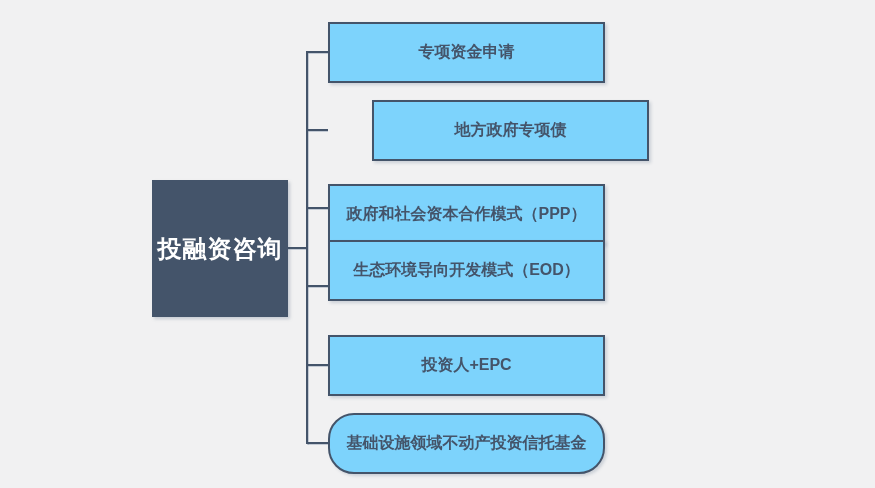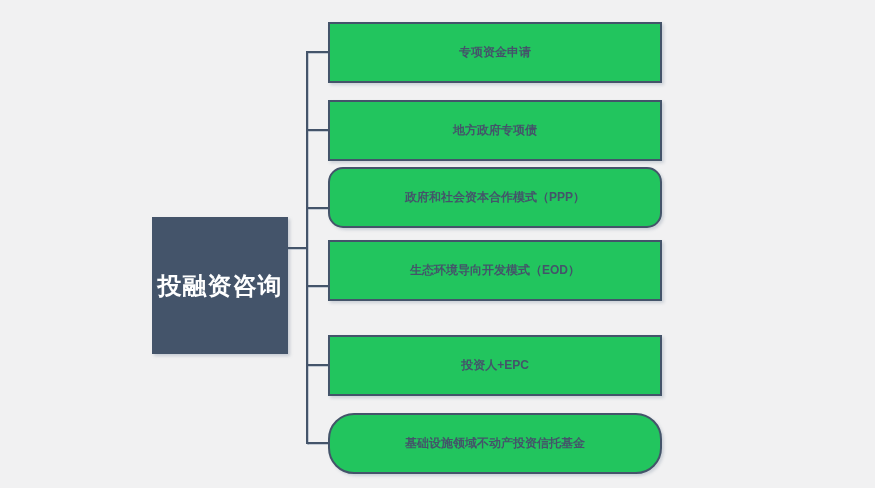--- a/index.html
+++ b/index.html
@@ -26,43 +26,42 @@
     display: flex;
     flex-direction: column;
     align-items: center;
     justify-content: center;
     text-align: left;
     font-size: 24px;
     font-weight: 600;
     line-height: 37px;
     letter-spacing: 1px;
     box-shadow: 2px 2px 3px rgba(120,135,155,0.35);
-    margin-top: 37px;
   }
   
   .branch-node {
     position: absolute;
     left: 328px;
-    width: 334px;
+    width: 277px;
     height: 61px;
     box-sizing: border-box;
-    background: #22c55e;
+    background: #7dd3fc;
     border: 2px solid var(--accent, #44546A);
     color: var(--accent, #44546A);
     display: flex;
     align-items: center;
     justify-content: center;
     text-align: center;
-    font-size: 12px;
+    font-size: 16px;
     font-weight: 700;
     box-shadow: 2px 2px 3px rgba(120,135,155,0.30);
   }
   .b1 { top: 22px; }
-  .b2 { top: 100px; }
-  .b3 { top: 167px; border-radius: 15px; }
+  .b2 { top: 100px; margin-left: 44px; }
+  .b3 { top: 184px; }
   .b4 { top: 240px; }
   .b5 { top: 335px; }
   .b6 { top: 413px; border-radius: 26px; }
   
   .connector {
     position: absolute;
     background: var(--accent, #44546A);
   }
   .trunk {
     left: 306px;

